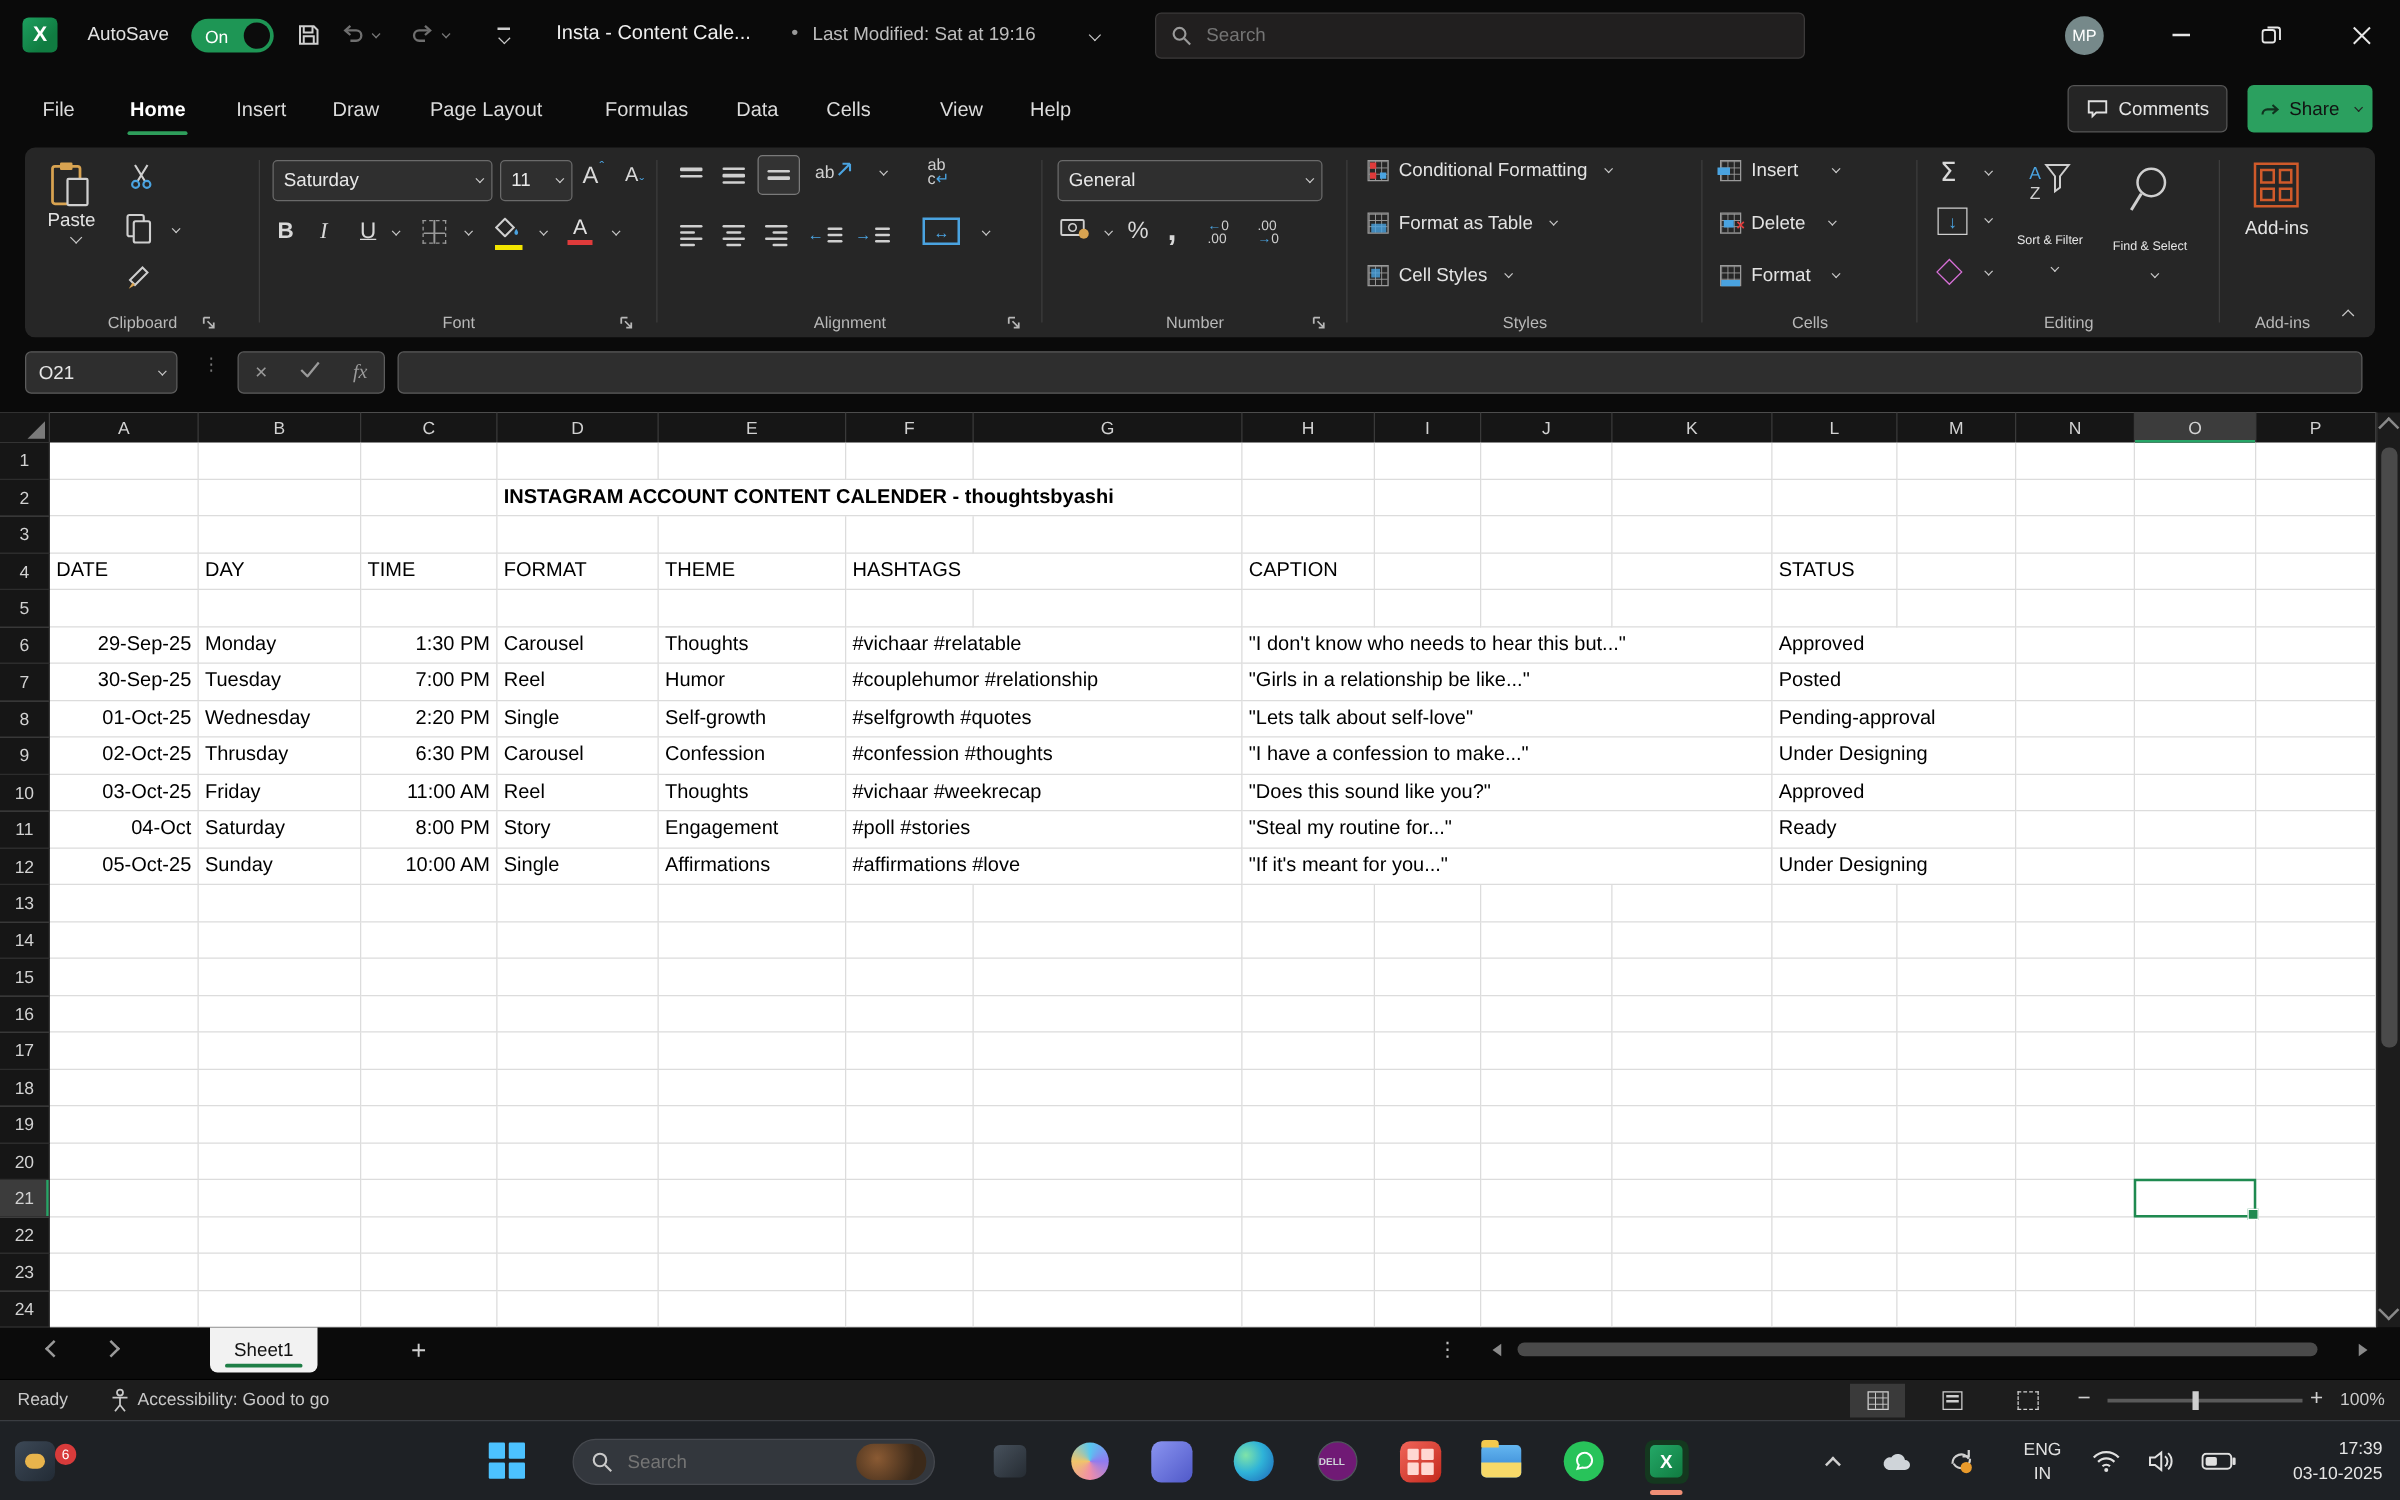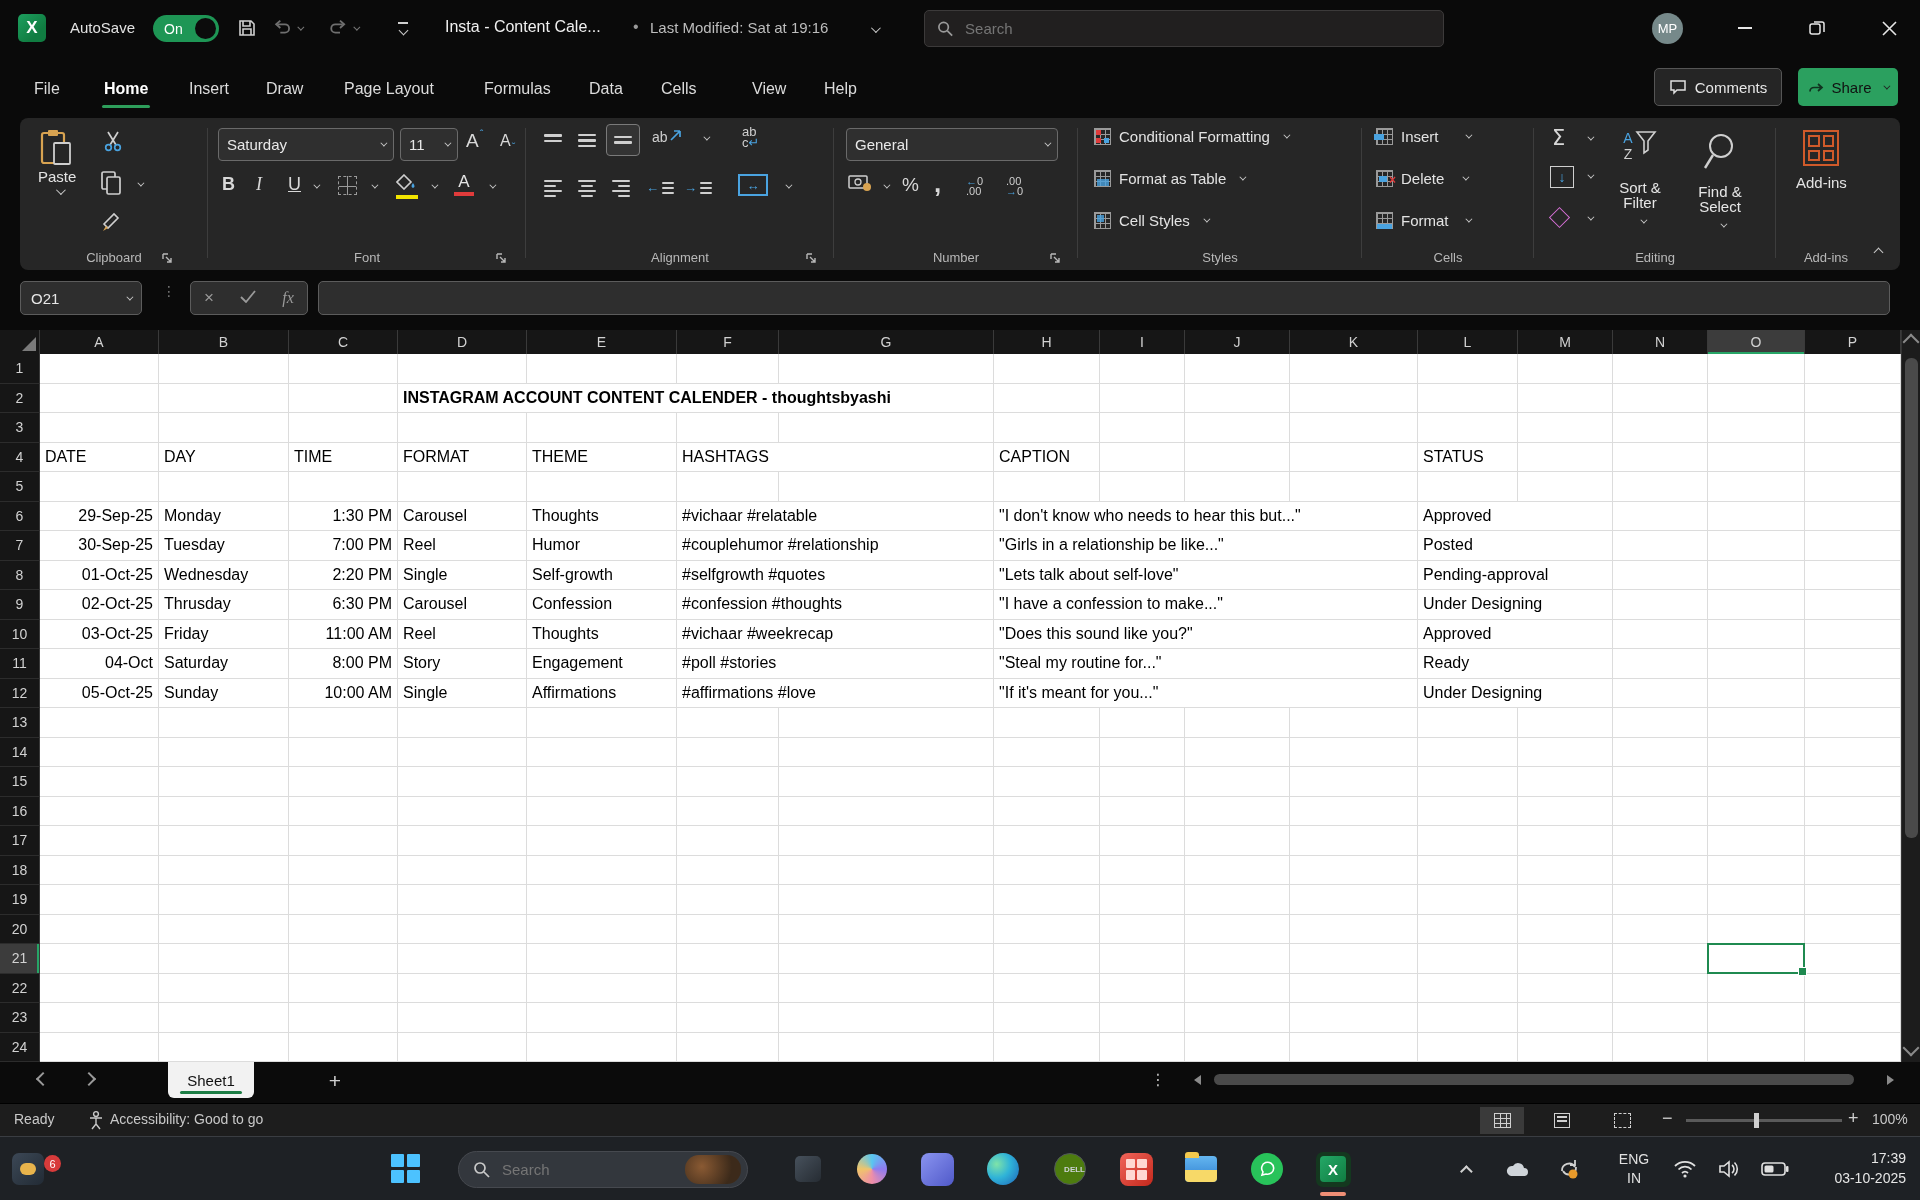--- a/index.html
+++ b/index.html
@@ -57,21 +57,21 @@
          display:flex;align-items:center;padding:0 8px;justify-content:space-between;}
   .sbtn{display:inline-flex;align-items:center;justify-content:center;color:#d8d8d8;}
   .bars{display:flex;flex-direction:column;gap:3px;}
   .bars b{height:2px;background:#cfcfcf;border-radius:1px;display:block;}
   .bigbtn{position:absolute;display:flex;flex-direction:column;align-items:center;color:#e3e3e3;font-size:15px;}
   .rowbtn{position:absolute;display:flex;align-items:center;gap:8px;font-size:15px;color:#e3e3e3;white-space:nowrap;}
   .gridico{width:17px;height:17px;border:1px solid #9a9a9a;position:relative;
            background:linear-gradient(#9a9a9a 1px,transparent 1px) 0 5px/100% 5px,
                       linear-gradient(90deg,#9a9a9a 1px,transparent 1px) 5px 0/5px 100%;}
   .gridico i{position:absolute;display:block;}
-  .two-line{width:64px;text-align:center;line-height:15px;font-size:15px;}
+  .two-line{width:64px;text-align:center;line-height:25px;font-size:10px;}
 
   
   .fbar{position:absolute;left:0;top:270px;width:1920px;height:58px;background:#0a0a0a;}
   .namebox{position:absolute;left:20px;top:11px;width:122px;height:34px;background:#2e2e2e;border:1px solid #5c5c5c;
            border-radius:5px;display:flex;align-items:center;justify-content:space-between;padding:0 10px;font-size:15px;}
   .fxgroup{position:absolute;left:190px;top:11px;width:118px;height:34px;background:#2e2e2e;border:1px solid #5c5c5c;
            border-radius:5px;display:flex;align-items:center;justify-content:space-around;color:#9a9a9a;font-size:16px;}
   .finput{position:absolute;left:318px;top:11px;width:1572px;height:34px;background:#2e2e2e;border:1px solid #5c5c5c;
           border-radius:5px;color:#e6e6e6;font-size:15px;padding:0 10px;font-family:inherit;outline:none;}
 
@@ -1036,21 +1036,21 @@
     <div class="tb-ic" style="left:852px">
       <div style="width:30px;height:30px;border-radius:50%;background:conic-gradient(#58c7f0,#8f7bf0,#ef8ea8,#f0c56a,#58c7f0)"></div>
     </div>
     <div class="tb-ic" style="left:917px">
       <div class="tb-round" style="background:linear-gradient(135deg,#8a94f0,#5059c9)"></div>
     </div>
     <div class="tb-ic" style="left:983px">
       <div style="width:32px;height:32px;border-radius:50%;background:radial-gradient(circle at 30% 35%,#7fe3a8 0%,#2fb3d8 45%,#1e62b8 100%)"></div>
     </div>
     <div class="tb-ic" style="left:1050px">
-      <div style="width:32px;height:32px;border-radius:50%;background:#4d7c0f;border:1px solid #50565c;color:#cfd4d9;font-size:8px;font-weight:bold;display:flex;align-items:center;justify-content:flex-end">
+      <div style="width:32px;height:32px;border-radius:50%;background:#701a75;border:1px solid #50565c;color:#cfd4d9;font-size:8px;font-weight:bold;display:flex;align-items:center;justify-content:flex-start">
           <span>DELL</span>
         </div>
     </div>
     <div class="tb-ic" style="left:1116px">
       <div class="tb-round" style="background:linear-gradient(135deg,#f0655a,#c4281c);display:grid;grid-template-columns:1fr 1fr;grid-template-rows:1fr 1fr;gap:2px;padding:6px">
         <i style="background:#ffd8d2;display:block;border-radius:1px"></i>
           <i style="background:#ffd8d2;display:block;border-radius:1px"></i>
         <i style="background:#ffd8d2;display:block;border-radius:1px"></i>
           <i style="background:#ffd8d2;display:block;border-radius:1px"></i>
       </div>

